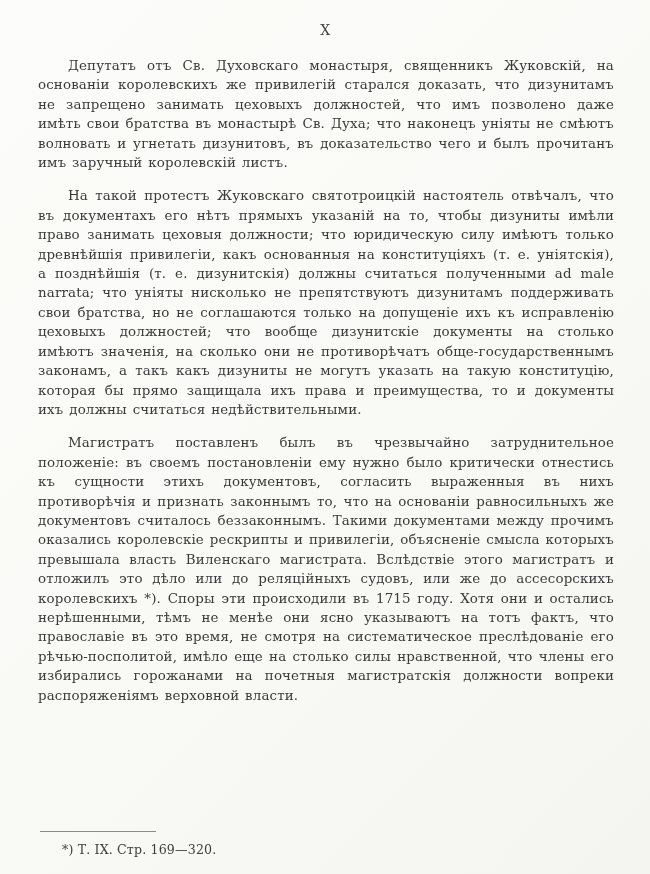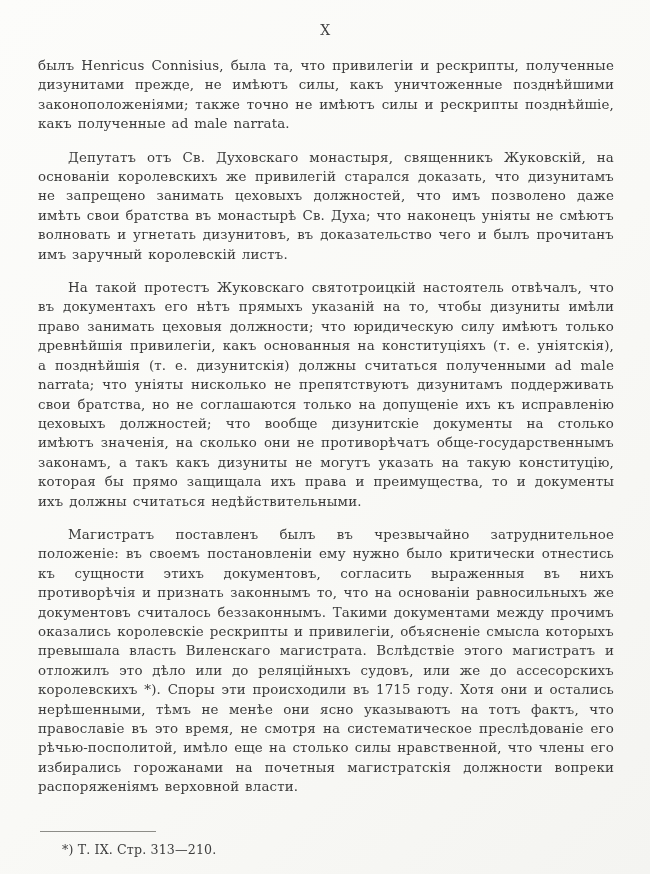--- a/index.html
+++ b/index.html
@@ -67,24 +67,23 @@
 </head>
 <body>
 
 <div class="scan-page">
 
   <header class="page-head">
     <span class="page-number">X</span>
   </header>
 
   <main class="page-body">
-    <p class="para first">былъ Henricus Connisius, была та, что привилегіи и рескрипты, полученные дизунитами прежде, не имѣютъ силы, какъ уничтоженные позднѣйшими законоположеніями; также точно не имѣютъ силы и рескрипты позднѣйшіе, какъ полученные ad male narrata.</p>
     <p class="para">Депутатъ отъ Св. Духовскаго монастыря, священникъ Жуковскій, на основаніи королевскихъ же привилегій старался доказать, что дизунитамъ не запрещено занимать цеховыхъ должностей, что имъ позволено даже имѣть свои братства въ монастырѣ Св. Духа; что наконецъ уніяты не смѣютъ волновать и угнетать дизунитовъ, въ доказательство чего и былъ прочитанъ имъ заручный королевскій листъ.</p>
     <p class="para">На такой протестъ Жуковскаго святотроицкій настоятель отвѣчалъ, что въ документахъ его нѣтъ прямыхъ указаній на то, чтобы дизуниты имѣли право занимать цеховыя должности; что юридическую силу имѣютъ только древнѣйшія привилегіи, какъ основанныя на конституціяхъ (т. е. уніятскія), а позднѣйшія (т. е. дизунитскія) должны считаться полученными ad male narrata; что уніяты нисколько не препятствуютъ дизунитамъ поддерживать свои братства, но не соглашаются только на допущеніе ихъ къ исправленію цеховыхъ должностей; что вообще дизунитскіе документы на столько имѣютъ значенія, на сколько они не противорѣчатъ обще-государственнымъ законамъ, а такъ какъ дизуниты не могутъ указать на такую конституцію, которая бы прямо защищала ихъ права и преимущества, то и документы ихъ должны считаться недѣйствительными.</p>
     <p class="para">Магистратъ поставленъ былъ въ чрезвычайно затруднительное положеніе: въ своемъ постановленіи ему нужно было критически отнестись къ сущности этихъ документовъ, согласить выраженныя въ нихъ противорѣчія и признать законнымъ то, что на основаніи равносильныхъ же документовъ считалось беззаконнымъ. Такими документами между прочимъ оказались королевскіе рескрипты и привилегіи, объясненіе смысла которыхъ превышала власть Виленскаго магистрата. Вслѣдствіе этого магистратъ и отложилъ это дѣло или до реляційныхъ судовъ, или же до ассесорскихъ королевскихъ *). Споры эти происходили въ 1715 году. Хотя они и остались нерѣшенными, тѣмъ не менѣе они ясно указываютъ на тотъ фактъ, что православіе въ это время, не смотря на систематическое преслѣдованіе его рѣчью-посполитой, имѣло еще на столько силы нравственной, что члены его избирались горожанами на почетныя магистратскія должности вопреки распоряженіямъ верховной власти.</p>
   </main>
 
   <footer class="footnote-area">
     <div class="footnote-rule"></div>
-    <p class="footnote">*) Т. IX. Стр. 313—210.</p>
+    <p class="footnote">*) Т. IX. Стр. 169—320.</p>
   </footer>
 
 </div>
 
 </body></html>

